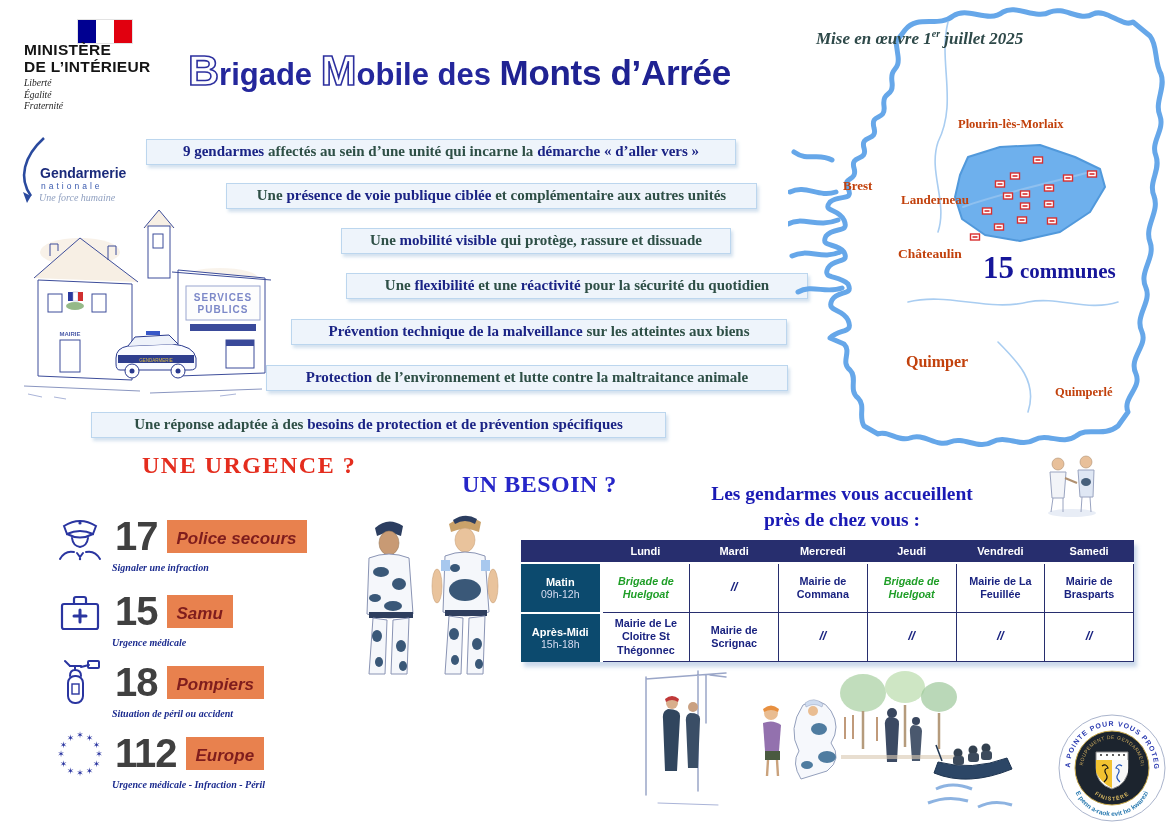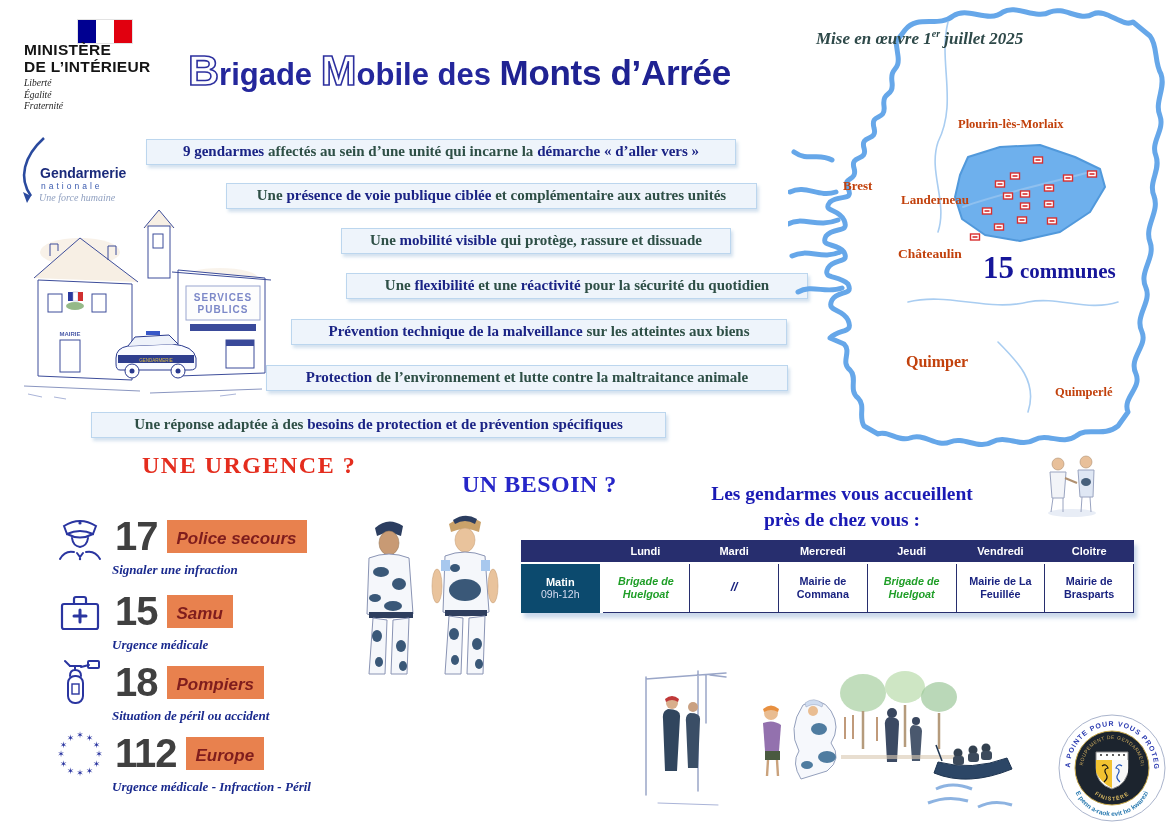--- a/index.html
+++ b/index.html
@@ -47,21 +47,21 @@
   .urgence-title{left:142px;top:452px;font-family:"Liberation Serif",serif;font-weight:bold;
                  font-size:24px;color:#e42d1e;letter-spacing:1.5px;}
   .urgence-item{position:absolute;left:54px;width:310px;}
   .item-1{top:511px;} .item-2{top:586px;} .item-3{top:657px;} .item-4{top:728px;}
   .u-main{display:flex;align-items:center;gap:9px;}
   .u-icon{width:52px;height:50px;flex:none;display:flex;align-items:center;justify-content:center;}
   .u-number{font-size:40px;font-weight:bold;color:#404040;letter-spacing:-1px;line-height:44px;}
   .u-badge{background:#e8814e;color:#7f1d1d;font-style:italic;font-weight:bold;font-size:17px;
            padding:9px 10px 4px;white-space:nowrap;}
   .u-desc{margin-left:58px;margin-top:1px;font-family:"Liberation Serif",serif;font-style:italic;
-          font-weight:bold;font-size:13px;color:#1a2a8e;white-space:nowrap;}
+          font-weight:bold;font-size:10px;color:#1a2a8e;white-space:nowrap;}
   
   .besoin-title{left:462px;top:471px;font-family:"Liberation Serif",serif;font-weight:bold;
                 font-size:24px;color:#2626c8;letter-spacing:.5px;}
   .welcome-title{left:642px;top:481px;width:400px;text-align:center;font-family:"Liberation Serif",serif;
                  font-weight:bold;font-size:19.5px;color:#1a1ab4;line-height:26px;}
   
   .schedule-wrap{left:521px;top:540px;box-shadow:3px 5px 4px rgba(140,170,210,.45);}
   table.schedule{border-collapse:collapse;table-layout:fixed;width:613px;background:#fff;}
   .schedule thead th{background:#272e6e;color:#fff;font-size:11px;font-weight:bold;padding:5px 0;
                      border-bottom:2px solid #fff;}
@@ -391,35 +391,47 @@
 <div class="abs schedule-wrap">
   <table class="schedule">
       <thead>
         <tr>
           <th></th>
           <th>Lundi</th>
           <th>Mardi</th>
           <th>Mercredi</th>
           <th>Jeudi</th>
           <th>Vendredi</th>
-          <th>Cloitre</th>
+          <th>Samedi</th>
         </tr>
       </thead>
       <tbody>
         <tr>
           <th class="row-label">
             <div class="rl-name">Matin</div>
             <div class="rl-time">09h-12h</div>
           </th>
           <td class="cell-green">Brigade de Huelgoat</td>
           <td class="cell-slash">//</td>
           <td class="cell-navy">Mairie de Commana</td>
           <td class="cell-green">Brigade de Huelgoat</td>
           <td class="cell-navy">Mairie de La Feuillée</td>
           <td class="cell-navy">Mairie de Brasparts</td>
+        </tr>
+        <tr>
+          <th class="row-label">
+            <div class="rl-name">Après-Midi</div>
+            <div class="rl-time">15h-18h</div>
+          </th>
+          <td class="cell-navy">Mairie de Le Cloitre St Thégonnec</td>
+          <td class="cell-navy">Mairie de Scrignac</td>
+          <td class="cell-slash">//</td>
+          <td class="cell-slash">//</td>
+          <td class="cell-slash">//</td>
+          <td class="cell-slash">//</td>
         </tr>
       </tbody>
     </table>
 </div>
 
 <svg class="abs bottom-svg" width="392" height="160" viewBox="0 0 392 160">
   <g stroke-linecap="round">
     <path d="M18,14 L18,132 M70,8 L70,128 M18,16 L98,10 M78,12 L78,60 M82,12 L98,14" stroke="#9aa6c8" stroke-width="1.5" fill="none"></path>
     <path d="M40,46 q-6,2 -5,10 l2,52 l12,0 l3,-54 q1,-8 -12,-8" fill="#31465e"></path>
     <circle cx="44" cy="40" r="6" fill="#d8ae8c"></circle>

